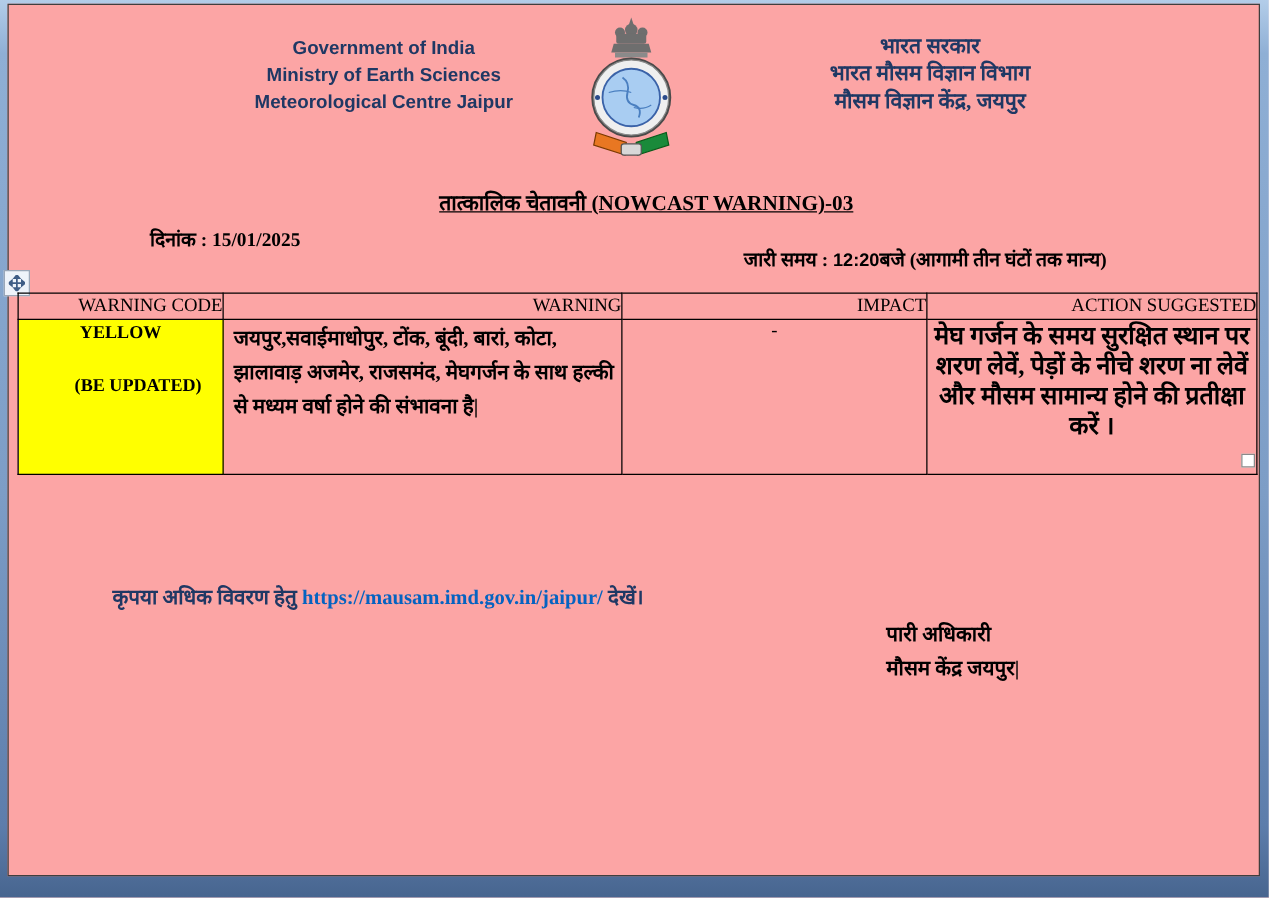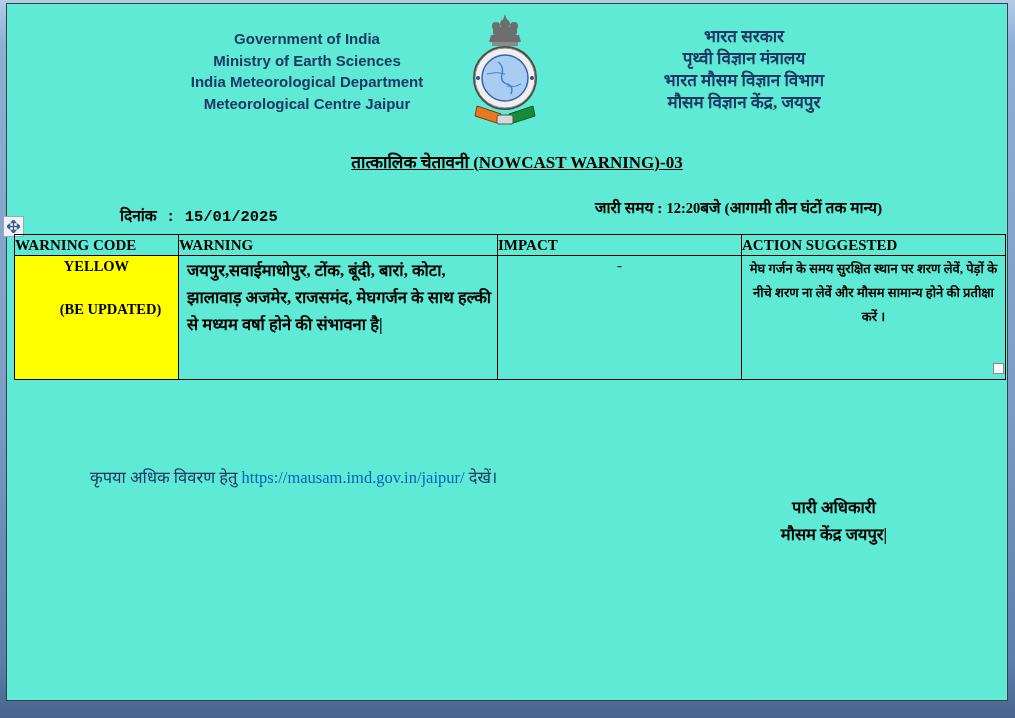--- a/index.html
+++ b/index.html
@@ -3,87 +3,86 @@
 <meta charset="utf-8">
 <style>
   html,body{margin:0;padding:0;}
   body{
     width:1015px;height:718px;position:relative;overflow:hidden;
     background:linear-gradient(to bottom,#b3cde9 0%,#8fafd5 6%,#7d9dc6 55%,#5d7dab 92%,#47658f 100%);
     font-family:"Liberation Serif", serif;
   }
   .page{
     position:absolute;left:6px;top:3px;width:1002px;height:698px;
-    background:#5eead4;border:1px solid #3f3f3f;box-sizing:border-box;
+    background:#fca5a5;border:1px solid #3f3f3f;box-sizing:border-box;
   }
   .abs{position:absolute;}
   .eng-header{
     left:90px;top:24px;width:420px;text-align:center;
     font-family:"Liberation Sans", sans-serif;font-weight:bold;
     font-size:15px;line-height:21.5px;color:#1F3864;
   }
   .hin-header{
     left:592px;top:22px;width:290px;text-align:center;
     font-weight:bold;font-size:17px;line-height:22px;color:#1F3864;
   }
   .logo-box{left:458px;top:8px;width:80px;height:120px;}
   .doc-title{
     left:0;top:146px;width:100%;text-align:center;
     font-weight:bold;font-size:17px;color:#000;
   }
   .doc-title span{text-decoration:underline;margin-left:20px;}
-  .date-label{left:113px;top:200px;font-weight:bold;font-size:15.5px;color:#000;font-family:Liberation Mono, monospace;}
+  .date-label{left:113px;top:176px;font-weight:bold;font-size:15.5px;color:#000;}
   .issue-label{left:588px;top:192px;font-weight:bold;font-size:15.5px;color:#000;}
-  .time-sans{font-family:Liberation Serif, serif;font-size:14.5px;}
+  .time-sans{font-family:Liberation Sans, sans-serif;font-size:14.5px;}
   .warn-table{
     left:7px;top:230px;width:991px;
     border-collapse:collapse;table-layout:fixed;
   }
   .warn-table th,.warn-table td{
     border:1.8px solid #000;box-sizing:border-box;
     font-family:"Liberation Serif", serif;color:#000;
   }
   .warn-table th{
-    height:21px;font-size:15px;font-weight:bold;text-align:left;padding:0;
+    height:21px;font-size:15px;font-weight:normal;text-align:right;padding:0;
   }
   .warn-table td{vertical-align:top;height:124px;}
   .cell-code{
     background:#FFFF00;text-align:center;font-weight:bold;font-size:14.5px;padding-top:2px;
   }
   .cell-code .note{margin-top:26px;padding-left:28px;}
   .cell-warning{
     font-weight:bold;font-size:16.5px;line-height:27px;padding:1px 4px 0 8px;
   }
   .cell-impact{text-align:center;font-size:15px;padding-top:1px;}
   .cell-action{
-    text-align:center;font-weight:bold;font-size:13px;line-height:24px;padding:1px 5px 0 5px;
+    text-align:center;font-weight:bold;font-size:20px;line-height:24px;padding:1px 5px 0 5px;
   }
   .move-handle{
     left:-4px;top:212px;width:19px;height:19px;background:#eef3fa;
     border:1px solid #9aa7b8;display:flex;align-items:center;justify-content:center;
   }
   .resize-handle{
     left:986px;top:359px;width:9px;height:9px;background:#fff;border:1px solid #8a8a8a;
   }
-  .info-line{left:83px;top:461px;font-weight:normal;font-size:16.5px;color:#1F3864;white-space:nowrap;}
+  .info-line{left:83px;top:461px;font-weight:bold;font-size:16.5px;color:#1F3864;white-space:nowrap;}
   .info-line .url{color:#0563C1;}
   .signature{
-    left:702px;top:490px;width:250px;text-align:center;
+    left:702px;top:490px;width:250px;
     font-weight:bold;font-size:16.5px;line-height:27px;color:#000;
   }
 </style>
 </head>
 <body>
 
 <div class="page">
 
   <div class="abs eng-header">
     <div>Government of India</div>
     <div>Ministry of Earth Sciences</div>
-    <div>India Meteorological Department</div>
     <div>Meteorological Centre Jaipur</div>
   </div>
 
   <div class="abs logo-box">
     <svg width="80" height="120" viewBox="0 0 80 120">
 
       <g fill="#6e6e6e">
         <circle cx="40" cy="12" r="5"></circle>
         <circle cx="31" cy="14" r="4"></circle>
         <circle cx="49" cy="14" r="4"></circle>
@@ -104,21 +103,20 @@
       <circle cx="67" cy="66" r="2" fill="#2a4a8a"></circle>
 
       <path d="M12 94 L36 102 L35 112 L10 104 Z" fill="#e87722" stroke="#7a3a00" stroke-width="1"></path>
       <path d="M68 94 L44 102 L45 112 L70 104 Z" fill="#1a8a3a" stroke="#0a5a1a" stroke-width="1"></path>
       <rect x="32" y="103" width="16" height="9" rx="2" fill="#d8d8d8" stroke="#555" stroke-width="1"></rect>
     </svg>
   </div>
 
   <div class="abs hin-header">
     <div>भारत सरकार</div>
-    <div>पृथ्वी विज्ञान मंत्रालय</div>
     <div>भारत मौसम विज्ञान विभाग</div>
     <div>मौसम विज्ञान केंद्र, जयपुर</div>
   </div>
 
   <div class="abs doc-title">
     <span>तात्कालिक चेतावनी (NOWCAST WARNING)-03</span>
   </div>
 
   <div class="abs date-label"><span>दिनांक : </span><span>15/01/2025</span></div>
   <div class="abs issue-label"><span>जारी समय : </span><span class="time-sans">12:20</span><span>बजे (आगामी तीन घंटों तक मान्य)</span></div>

